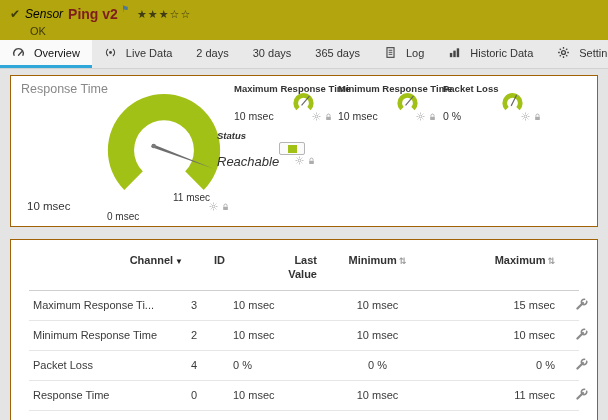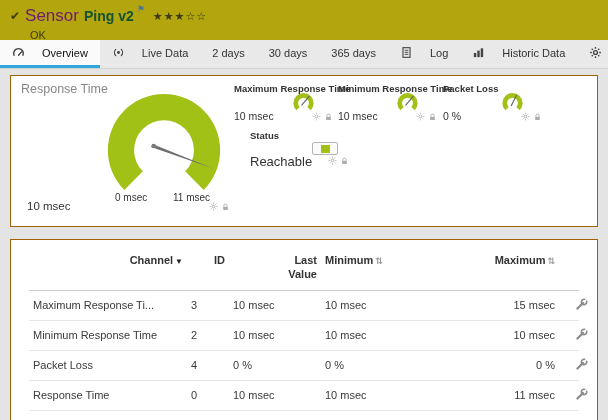--- a/index.html
+++ b/index.html
@@ -1,66 +1,66 @@
 <!DOCTYPE html>
 <html style="--header-bg: #b2a50e; --gauge-green: #a2c116; --tab-accent: #2fa7d8;"><head>
 <meta charset="utf-8">
 <style>
   html,body{margin:0;padding:0;width:608px;height:420px;overflow:hidden;}
   body{background:#e4e4e4;font-family:"Liberation Sans","DejaVu Sans",sans-serif;color:#333;}
   
   .topbar{height:40px;background:var(--header-bg,#b2a50e);padding:6px 0 0 10px;box-sizing:border-box;}
   .tline{display:flex;align-items:center;gap:5px;}
   .chk{color:#3c3c05;font-size:12px;line-height:1;}
-  .kind{font-size:17px;color:#701a75;}
-  .title{font-size:14px;font-weight:bold;color:#14532d;}
+  .kind{font-style:italic;font-size:12px;color:#000000;}
+  .title{font-size:14px;font-weight:bold;color:#7f1d1d;}
   .flag{font-size:9px;color:#4d7896;align-self:flex-start;margin:-2px 0 0 -2px;}
   .stars{font-size:11px;color:#3f3b14;letter-spacing:1px;margin-left:3px;cursor:pointer;}
   .okline{font-size:11px;color:#3f3a08;margin:3px 0 0 20px;}
   
   .tabs{display:flex;align-items:stretch;height:28px;background:#e9e9e9;border-bottom:1px solid #d2d2d2;font-size:11px;color:#333;}
-  .tab{display:flex;align-items:center;gap:17px;padding:12px 12px;cursor:pointer;border-bottom:3px solid transparent;box-sizing:border-box;white-space:nowrap;}
+  .tab{display:flex;align-items:center;gap:9px;padding:12px 12px;cursor:pointer;border-bottom:3px solid transparent;box-sizing:border-box;white-space:nowrap;}
   .tab.active{background:#fafafa;border-bottom-color:var(--tab-accent,#2fa7d8);color:#111;}
   .tab.settings{margin-left:auto;margin-right:4px;}
   .ticon{flex:0 0 auto;}
   
   .panel{background:#fff;border:1px solid #a16207;margin:6px 10px 0;box-sizing:border-box;}
   .gpanel{position:relative;height:152px;}
   .rt-label{position:absolute;left:10px;top:6px;font-size:12.5px;color:#888;}
   .main-gauge{position:absolute;left:78px;top:4px;width:150px;height:140px;}
   .scale{position:absolute;top:112px;font-size:10px;color:#333;}
-  .s0{left:26px;}
+  .s0{left:18px;margin-top:19px;}
   .s1{left:84px;}
   .main-value{position:absolute;left:16px;top:124px;font-size:11.5px;color:#333;}
   .mini-icons{display:inline-flex;gap:3px;opacity:.8;cursor:pointer;}
   .mi-main{position:absolute;left:198px;top:126px;}
   .gblock{position:absolute;width:104px;height:46px;}
   .gb1{left:223px;top:7px;}
   .gb2{left:327px;top:7px;}
   .gb3{left:432px;top:7px;}
   .gb-label{font-size:9.5px;font-weight:bold;color:#333;white-space:nowrap;}
   .gb-gauge{position:absolute;left:56px;top:6px;}
   .gb-value{position:absolute;left:0;top:27px;font-size:10.5px;color:#333;}
   .gb-ic{position:absolute;left:78px;top:29px;}
-  .gbs{position:absolute;left:239px;top:54px;width:120px;height:44px;}
+  .gbs{position:absolute;left:206px;top:54px;width:120px;height:44px;font-style:italic;}
   .toggle{position:absolute;left:62px;top:12px;width:26px;height:13px;border:1px solid #b5b5b5;border-radius:2px;background:#fbfbfb;display:flex;align-items:center;justify-content:center;box-sizing:border-box;}
   .toggle-fill{width:9px;height:8px;background:var(--gauge-green,#a2c116);}
   .gbs-value{position:absolute;left:0;top:24px;font-size:13px;color:#333;}
   .gbs-ic{position:absolute;left:78px;top:26px;}
   
   .tpanel{margin-top:12px;height:260px;padding:6px 18px 0;}
   table{border-collapse:collapse;width:100%;font-size:11px;color:#3a3a3a;table-layout:fixed;}
   th{font-weight:bold;color:#333;text-align:right;vertical-align:top;padding:8px 4px;border-bottom:1px solid #cfcfcf;cursor:pointer;}
   td{padding:7px 4px;border-bottom:1px solid #e6e6e6;}
   .c-ch{width:150px;}
   td.c-ch{overflow:hidden;white-space:nowrap;text-overflow:ellipsis;}
   .c-id{width:34px;}
   .c-last{width:84px;}
   .wrap{display:inline-block;max-width:34px;white-space:normal;line-height:1.25;}
-  .c-min{width:105px;text-align:left;padding-right:16px;}
+  .c-min{width:105px;text-align:center;padding-right:16px;}
   .c-max{width:105px;text-align:right;padding-right:16px;margin-top:12px;}
   .c-set{text-align:right;padding-right:2px;}
   .sortd{font-size:8px;color:#222;margin-left:2px;}
   .sortud{font-size:9px;color:#9a9a9a;margin-left:2px;}
   .wrench{display:inline-block;cursor:pointer;}
   .wrench svg{display:block;}
 </style>
 </head>
 <body>
 

